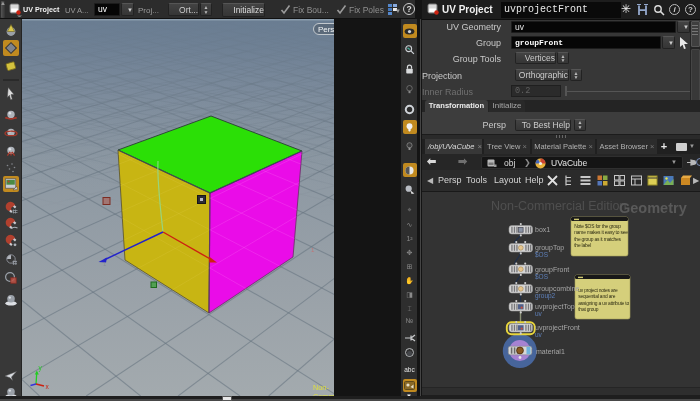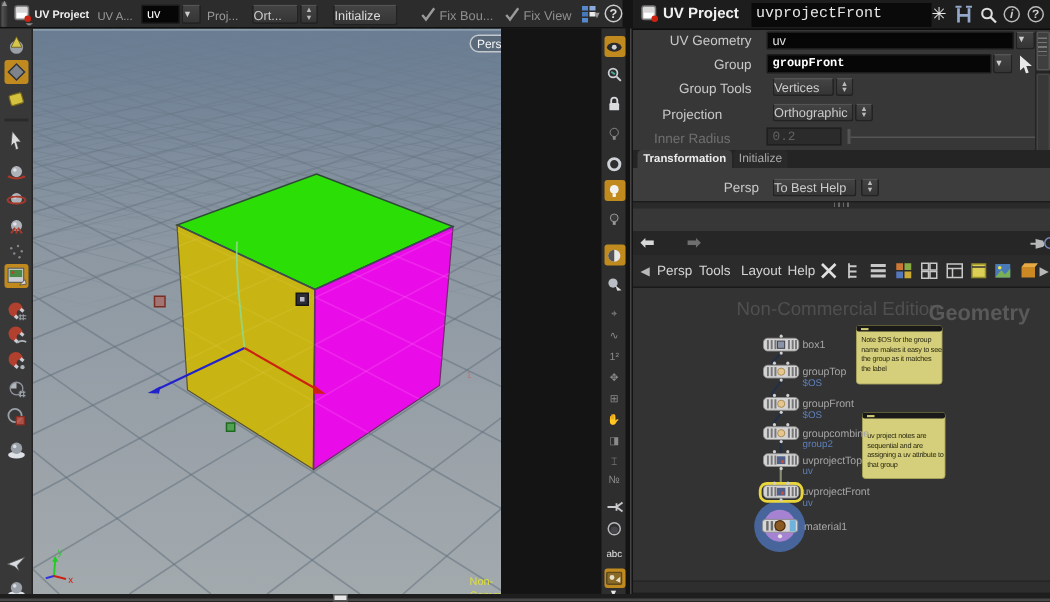--- a/index.html
+++ b/index.html
@@ -1,19 +1,19 @@
 <!DOCTYPE html>
 <html><head><meta charset="utf-8"><style>
 *{margin:0;padding:0;box-sizing:border-box}
 div,span,svg,text{filter:grayscale(0)}
 body{width:700px;height:401px;background:#141414;font-family:"Liberation Sans",sans-serif;overflow:hidden;position:relative}
 .abs{position:absolute}
 .lbl{color:#c8c8c8;font-size:9px;line-height:11px}
 .fld{background:#060606;color:#e4e4e4;font-size:8.5px;line-height:11px;border:1px solid #1c1c1c;border-radius:1px;padding:0 3px}
-.btn{background:linear-gradient(#434343,#353535);border:1px solid #222;border-top-color:#555;color:#ccc;font-size:8.5px;text-align:left;border-radius:2px}
+.btn{background:linear-gradient(#434343,#353535);border:1px solid #222;border-top-color:#555;color:#ccc;font-size:8.5px;text-align:right;border-radius:2px}
 .spin{background:linear-gradient(#434343,#353535);border:1px solid #222;border-top-color:#555;border-radius:2px;color:#bbb;display:flex;flex-direction:column;align-items:center;justify-content:center}
 .spin i{font-style:normal;font-size:5px;line-height:4.5px}
 </style></head><body>
 
 <div class="abs" style="left:0;top:0;width:415px;height:19px;background:#2c2c2c;border-bottom:1px solid #101010">
   <div class="abs" style="left:1px;top:1px;width:4px;height:17px;background:linear-gradient(90deg,#555,#333);border-radius:1px"></div>
   <div class="abs" style="left:0;top:0;width:4px;height:5px;color:#999;font-size:6px">▲</div>
   <svg class="abs" style="left:9px;top:3px" width="14" height="14" viewBox="0 0 14 14">
       <rect x="1" y="1" width="9" height="9" rx="1.5" fill="#d8d8d8" stroke="#777"></rect>
       <rect x="2.2" y="5.5" width="6.6" height="3.4" fill="#fff"></rect>
@@ -31,21 +31,21 @@
       <i>▼</i>
     </div>
   <div class="abs btn" style="left:222px;top:2.5px;width:43px;height:14px;line-height:13px;color:#ddd;font-size:8.5px">Initialize</div>
   <svg class="abs" style="left:280px;top:4px" width="11" height="11" viewBox="0 0 11 11">
       <path d="M1.5 6 L4 9 L9.5 1.5" fill="none" stroke="#9a9a9a" stroke-width="1.6"></path>
     </svg>
   <span class="abs" style="left:293px;top:5px;color:#8f8f8f;font-size:8.5px">Fix Bou...</span>
   <svg class="abs" style="left:336px;top:4px" width="11" height="11" viewBox="0 0 11 11">
       <path d="M1.5 6 L4 9 L9.5 1.5" fill="none" stroke="#9a9a9a" stroke-width="1.6"></path>
     </svg>
-  <span class="abs" style="left:349px;top:5px;color:#8f8f8f;font-size:8.5px">Fix View</span>
+  <span class="abs" style="left:349px;top:5px;color:#8f8f8f;font-size:8.5px">Fix Poles</span>
   <svg class="abs" style="left:386px;top:3px" width="13" height="13" viewBox="0 0 13 13">
       <g fill="#5588cc">
         <rect x="2" y="1" width="4" height="3"></rect>
         <rect x="7" y="1" width="4" height="3" fill="#88aadd"></rect>
         <rect x="2" y="5" width="4" height="3" fill="#4477bb"></rect>
         <rect x="2" y="9" width="4" height="3"></rect>
         <rect x="7" y="5" width="4" height="3" fill="#fff" opacity="0.9"></rect>
       </g>
     </svg>
   <span class="abs" style="left:395px;top:8px;color:#999;font-size:6px">▼</span>
@@ -525,27 +525,27 @@
   <div class="abs btn" style="left:240px;top:36px;width:13px;height:13px;font-size:6px;line-height:12px">▼</div>
   <svg class="abs" style="left:256px;top:36px" width="12" height="13" viewBox="0 0 12 13">
       <path d="M2 1 L10 8 L6.2 8 L7.8 12.4 L6 13 L4.6 8.8 L2 11 Z" fill="#e8e8e8"></path>
     </svg>
   <div class="abs lbl" style="left:0px;top:53.5px;width:79px;text-align:right">Group Tools</div>
   <div class="abs btn" style="left:93px;top:52px;width:41px;height:12px;line-height:11px">Vertices</div>
   <div class="abs spin" style="left:135px;top:52px;width:12px;height:12px">
       <i>▲</i>
       <i>▼</i>
     </div>
-  <div class="abs lbl" style="left:0px;top:70.5px;width:79px;text-align:center">Projection</div>
+  <div class="abs lbl" style="left:0px;top:70.5px;width:79px;text-align:left">Projection</div>
   <div class="abs btn" style="left:93px;top:69px;width:54px;height:12px;line-height:11px">Orthographic</div>
   <div class="abs spin" style="left:148px;top:69px;width:12px;height:12px">
       <i>▲</i>
       <i>▼</i>
     </div>
-  <div class="abs lbl" style="left:0px;top:86.5px;width:79px;text-align:center;color:#6f6f6f">Inner Radius</div>
+  <div class="abs lbl" style="left:0px;top:86.5px;width:79px;text-align:left;color:#6f6f6f">Inner Radius</div>
   <div class="abs" style="left:89px;top:85px;width:50px;height:12px;background:#2b2b2b;border:1px solid #1f1f1f;color:#606060;font-size:8.5px;font-family:'Liberation Mono',monospace;line-height:11px;padding-left:3px">0.2</div>
   <div class="abs" style="left:143px;top:86px;width:2px;height:10px;background:#555"></div>
   <div class="abs" style="left:145px;top:90.5px;width:125px;height:1.5px;background:#555"></div>
 
   <div class="abs" style="left:268px;top:21px;width:10px;height:113px;background:#242424">
     <div class="abs" style="left:0.5px;top:0px;width:9px;height:26px;background:#3f3f3f;border:1px solid #565656;border-radius:1px"></div>
     <div class="abs" style="left:2px;top:4px;width:6px;height:12px;background:repeating-linear-gradient(#777 0 1px,transparent 1px 3px)"></div>
     <div class="abs" style="left:0.5px;top:28px;width:9px;height:60px;background:#383838;border:1px solid #454545;border-radius:1px"></div>
     <div class="abs" style="left:0;top:90px;width:10px;height:10.5px;background:#3a3a3a;color:#999;font-size:6px;text-align:center;line-height:10px;border:1px solid #2a2a2a">▲</div>
     <div class="abs" style="left:0;top:101.5px;width:10px;height:10.5px;background:#3a3a3a;color:#999;font-size:6px;text-align:center;line-height:10px;border:1px solid #2a2a2a">▼</div>
@@ -557,24 +557,50 @@
   <div class="abs" style="left:0;top:111.5px;width:278px;height:22.5px;background:#3d3d3d"></div>
   <div class="abs lbl" style="left:0px;top:120px;width:84px;text-align:right">Persp</div>
   <div class="abs btn" style="left:93px;top:118.5px;width:56px;height:12.5px;line-height:11.5px">To Best Help</div>
   <div class="abs spin" style="left:152px;top:118.5px;width:12px;height:12.5px">
       <i>▲</i>
       <i>▼</i>
     </div>
   <div class="abs" style="left:0;top:134px;width:278px;height:5px;background:#2a2a2a;border-top:1px solid #1c1c1c"></div>
   <div class="abs" style="left:134px;top:135px;width:12px;height:3px;background:repeating-linear-gradient(90deg,#666 0 1px,transparent 1px 3px)"></div>
 
+  <div class="abs" style="left:0;top:139px;width:278px;height:15px;background:#202020">
+    <div class="abs" style="left:3px;top:0;width:57px;height:15px;background:#373737;color:#dcdcdc;font-style:italic;font-size:7.5px;line-height:15px;padding-left:3px">/obj/UVaCube<span style="color:#888;margin-left:3px">×</span></div>
+    <div class="abs" style="left:62px;top:0;width:46px;height:15px;background:#2c2c2c;color:#b0b0b0;font-size:7.5px;line-height:15px;text-align:center">Tree View <span style="color:#777">×</span></div>
+    <div class="abs" style="left:110px;top:0;width:63px;height:15px;background:#2c2c2c;color:#b0b0b0;font-size:7.5px;line-height:15px;text-align:center">Material Palette <span style="color:#777">×</span></div>
+    <div class="abs" style="left:175px;top:0;width:60px;height:15px;background:#2c2c2c;color:#b0b0b0;font-size:7.5px;line-height:15px;text-align:center">Asset Browser <span style="color:#777">×</span></div>
+    <div class="abs" style="left:236px;top:0;width:12px;height:15px;color:#e8e8e8;font-weight:bold;font-size:11px;line-height:14px;text-align:center">+</div>
+    <div class="abs" style="left:254px;top:4px;width:11px;height:8px;background:#cfcfcf;border-radius:1px"></div>
+    <div class="abs" style="left:267px;top:4px;color:#999;font-size:6px">▼</div>
+  </div>
 
   <div class="abs" style="left:0;top:154px;width:278px;height:16px;background:#262626">
     <span class="abs" style="left:5px;top:1px;color:#d8d8d8;font-size:11px;font-weight:bold">⬅</span>
     <span class="abs" style="left:36px;top:1px;color:#6f6f6f;font-size:11px;font-weight:bold">➡</span>
+    <div class="abs" style="left:59px;top:1.5px;width:202px;height:13px;background:#141414;border:1px solid #2f2f2f;border-radius:2px">
+      <svg class="abs" style="left:5px;top:1.5px" width="10" height="10" viewBox="0 0 10 10">
+          <rect x="0.5" y="1.5" width="7" height="7" rx="1" fill="#b8b8b8"></rect>
+          <rect x="1.5" y="4.5" width="5" height="2.5" fill="#777"></rect>
+          <rect x="7" y="6.5" width="2.5" height="2.5" fill="#999"></rect>
+        </svg>
+      <span class="abs" style="left:22px;top:1px;color:#dcdcdc;font-size:8.5px">obj</span>
+      <span class="abs" style="left:42px;top:1px;color:#8a8a8a;font-size:8px">❯</span>
+      <svg class="abs" style="left:53px;top:1px" width="11" height="11" viewBox="0 0 11 11">
+          <circle cx="5.5" cy="5.5" r="5" fill="#e8b33c"></circle>
+          <path d="M5.5 5.5 L5.5 .5 A5 5 0 0 1 10.5 5.5 Z" fill="#cc4433"></path>
+          <path d="M5.5 5.5 L.5 5.5 A5 5 0 0 1 3 1.2 Z" fill="#4466bb"></path>
+          <circle cx="5.5" cy="5.5" r="1.6" fill="#eee"></circle>
+        </svg>
+      <span class="abs" style="left:69px;top:1px;color:#e4e4e4;font-size:8.5px">UVaCube</span>
+      <span class="abs" style="left:189px;top:2.5px;color:#999;font-size:6px">▼</span>
+    </div>
     <svg class="abs" style="left:264px;top:3px" width="11" height="11" viewBox="0 0 11 11">
         <path d="M1 5.5 h4 M5 3 l4 1 v3 l-4 1 Z M9.5 4.5 v2.5" stroke="#b8b8b8" stroke-width="1.2" fill="#b8b8b8"></path>
       </svg>
     <div class="abs" style="left:273.5px;top:4px;width:8px;height:8px;border:1.6px solid #7a8eb8;border-radius:50%"></div>
   </div>
 
   <div class="abs" style="left:0;top:170px;width:278px;height:22px;background:#2b2b2b;border-bottom:1px solid #191919">
     <span class="abs" style="left:5px;top:6px;color:#b8b8b8;font-size:8px">◀</span>
     <span class="abs" style="left:16px;top:5px;color:#d4d4d4;font-size:9px">Persp</span>
     <span class="abs" style="left:44px;top:5px;color:#d4d4d4;font-size:9px">Tools</span>

